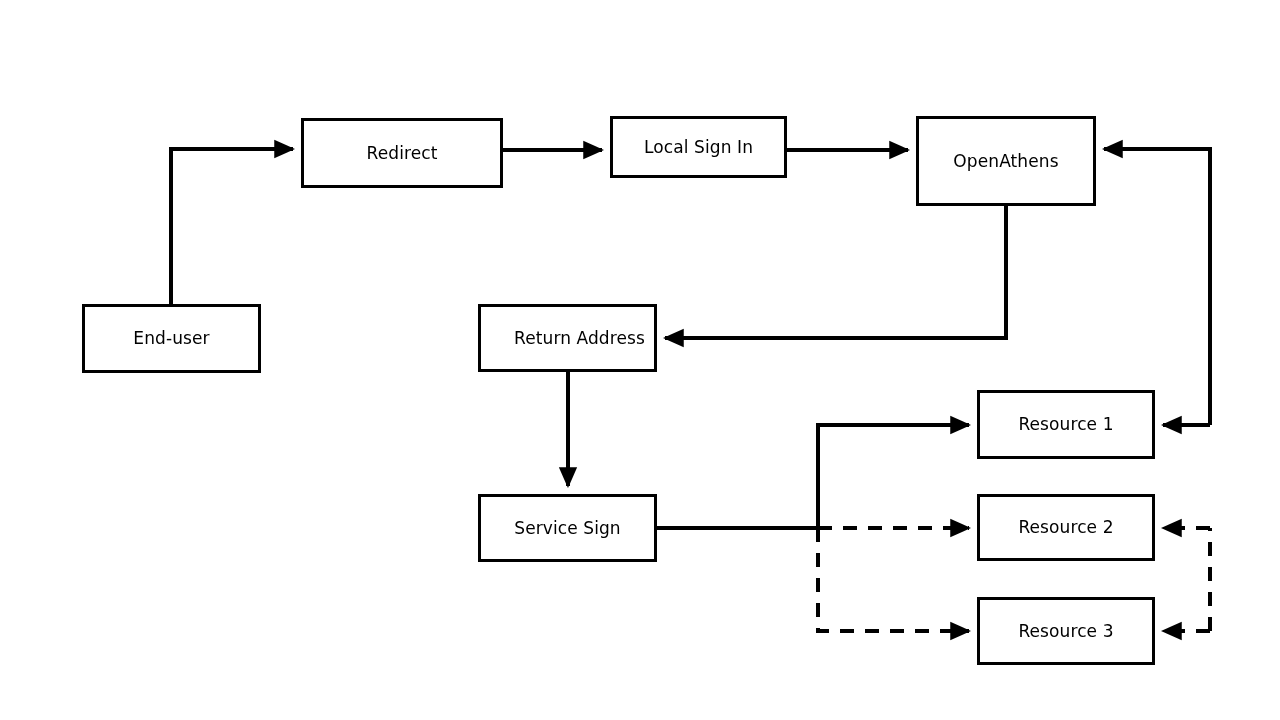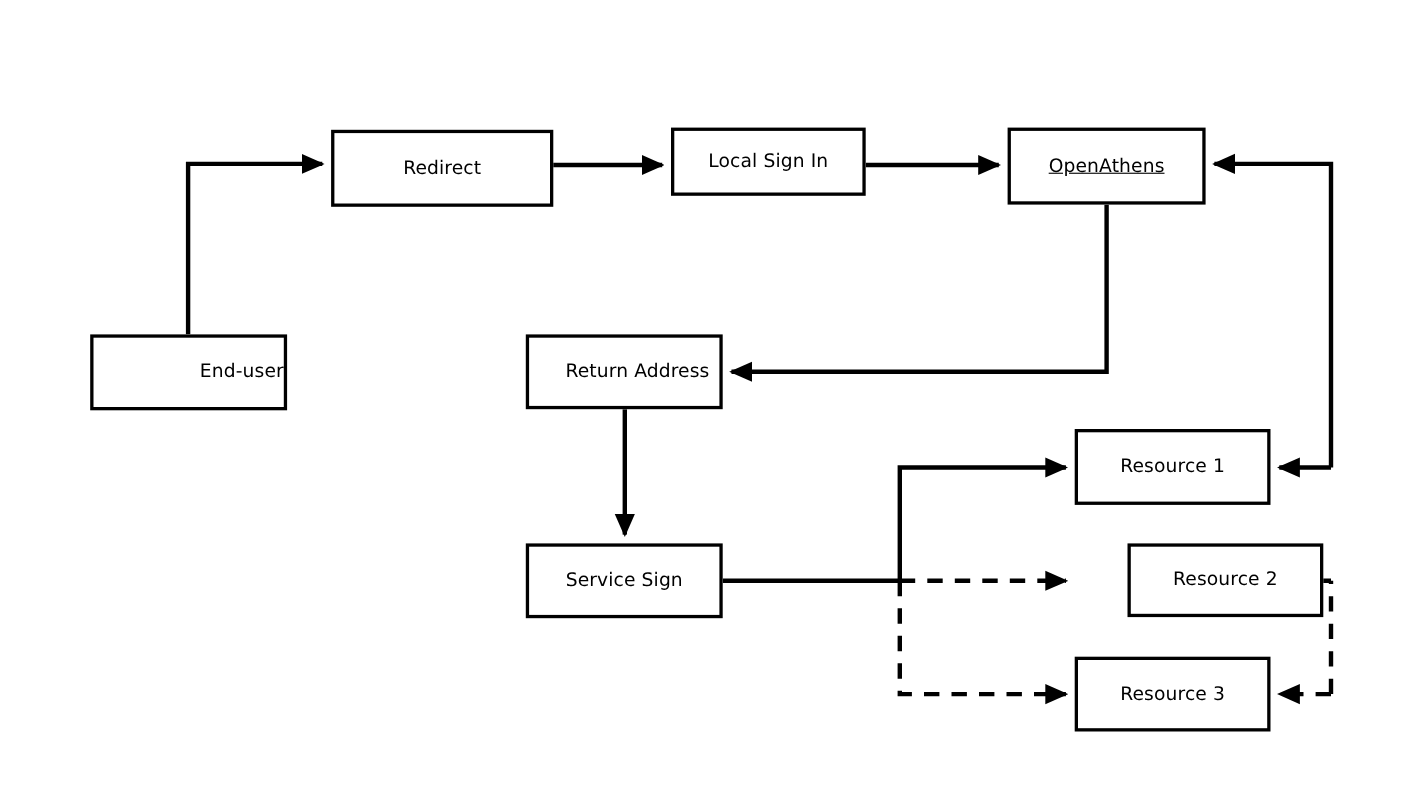--- a/index.html
+++ b/index.html
@@ -79,49 +79,49 @@
 
       <path d="M 1210 528 L 1163 528" stroke-dasharray="14 11" marker-end="url(#arrow)"></path>
 
       <path d="M 1210 631 L 1210 528" stroke-dasharray="14 11"></path>
 
       <path d="M 1210 631 L 1163 631" stroke-dasharray="14 11" marker-end="url(#arrow)"></path>
 
     </g>
   </svg>
 
-  <div class="node" style="left:82px; top:304px; width:179px; height:69px;justify-content:flex-end;">
+  <div class="node" style="left:82px; top:304px; width:179px; height:69px;">
     <span class="node-label">End-user</span>
   </div>
 
   <div class="node" style="left:301px; top:118px; width:202px; height:70px;">
     <span class="node-label">Redirect</span>
   </div>
 
   <div class="node" style="left:610px; top:116px; width:177px; height:62px;">
     <span class="node-label">Local Sign In</span>
   </div>
 
-  <div class="node" style="left:916px; top:116px; width:180px; height:70px;text-decoration:underline;">
+  <div class="node" style="left:916px; top:116px; width:180px; height:90px;">
     <span class="node-label">OpenAthens</span>
   </div>
 
   <div class="node" style="left:478px; top:304px; width:179px; height:68px;padding-left:24px;">
     <span class="node-label">Return Address</span>
   </div>
 
   <div class="node" style="left:478px; top:494px; width:179px; height:68px;">
     <span class="node-label">Service Sign</span>
   </div>
 
   <div class="node" style="left:977px; top:390px; width:178px; height:69px;">
     <span class="node-label">Resource 1</span>
   </div>
 
-  <div class="node" style="left:977px; top:494px; width:178px; height:67px;margin-left:48px;">
+  <div class="node" style="left:977px; top:494px; width:178px; height:67px;">
     <span class="node-label">Resource 2</span>
   </div>
 
   <div class="node" style="left:977px; top:597px; width:178px; height:68px;justify-content:center;">
     <span class="node-label">Resource 3</span>
   </div>
 
 </div>
 
 </body></html>

